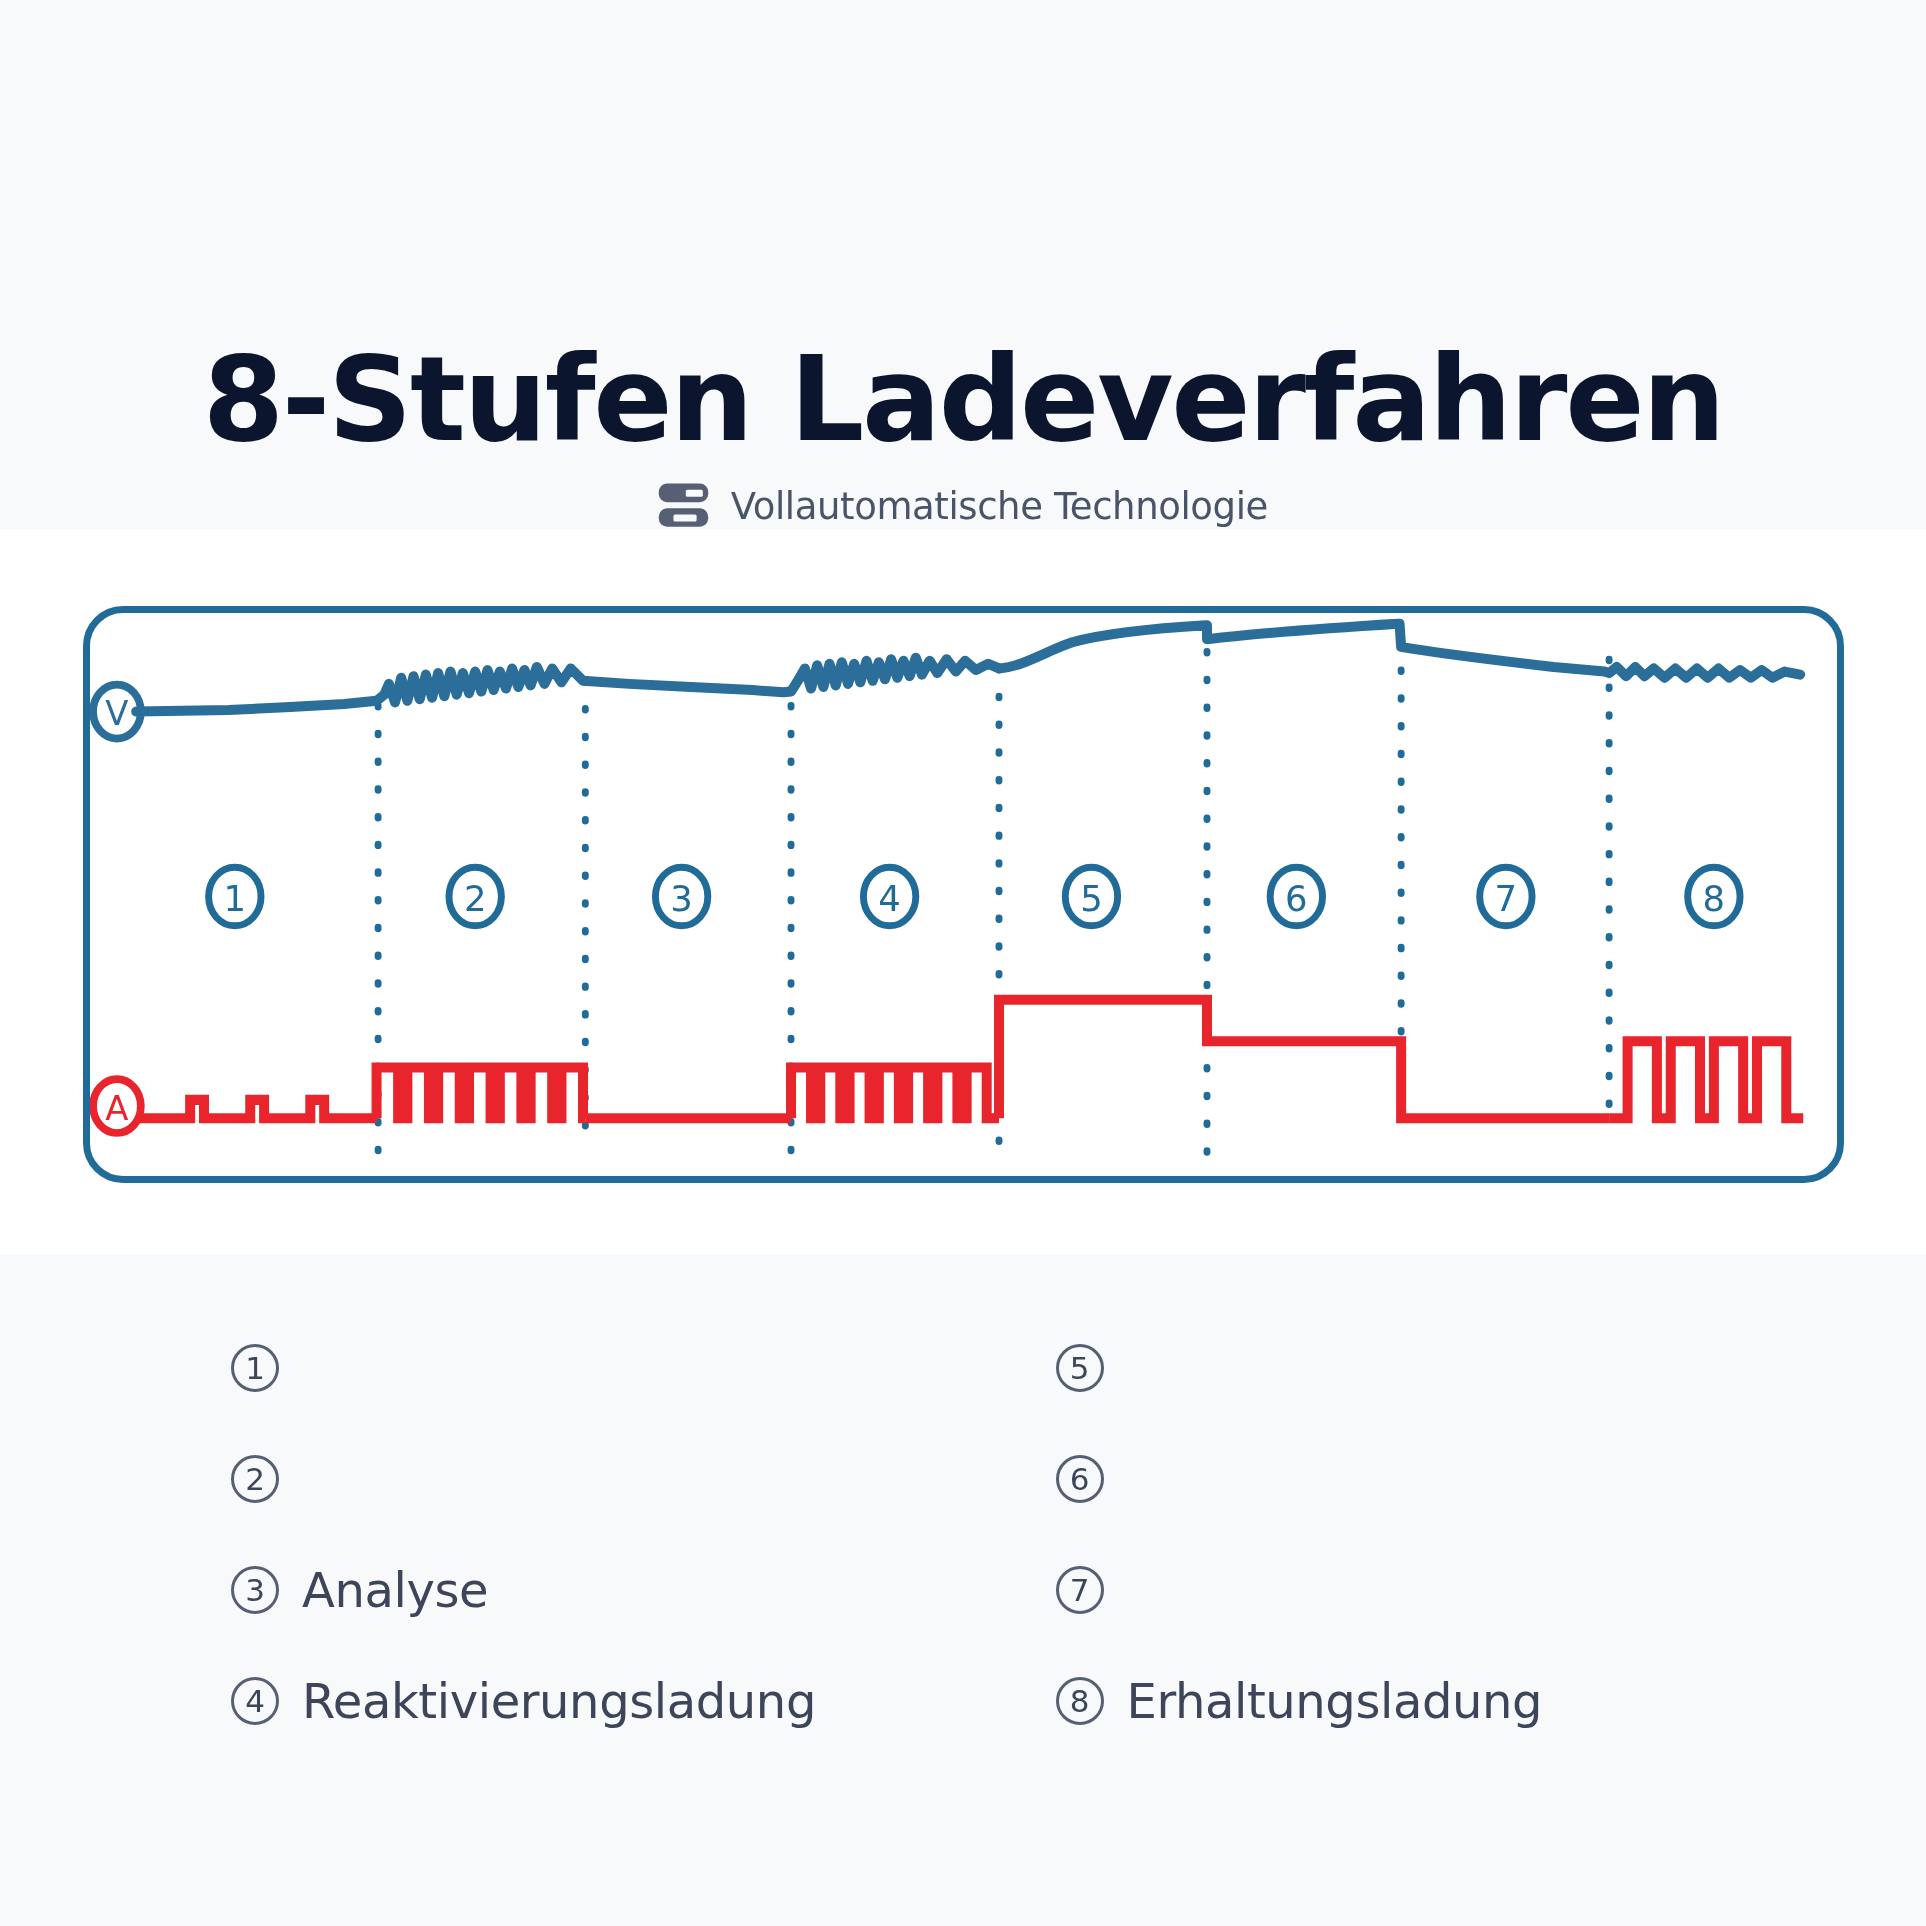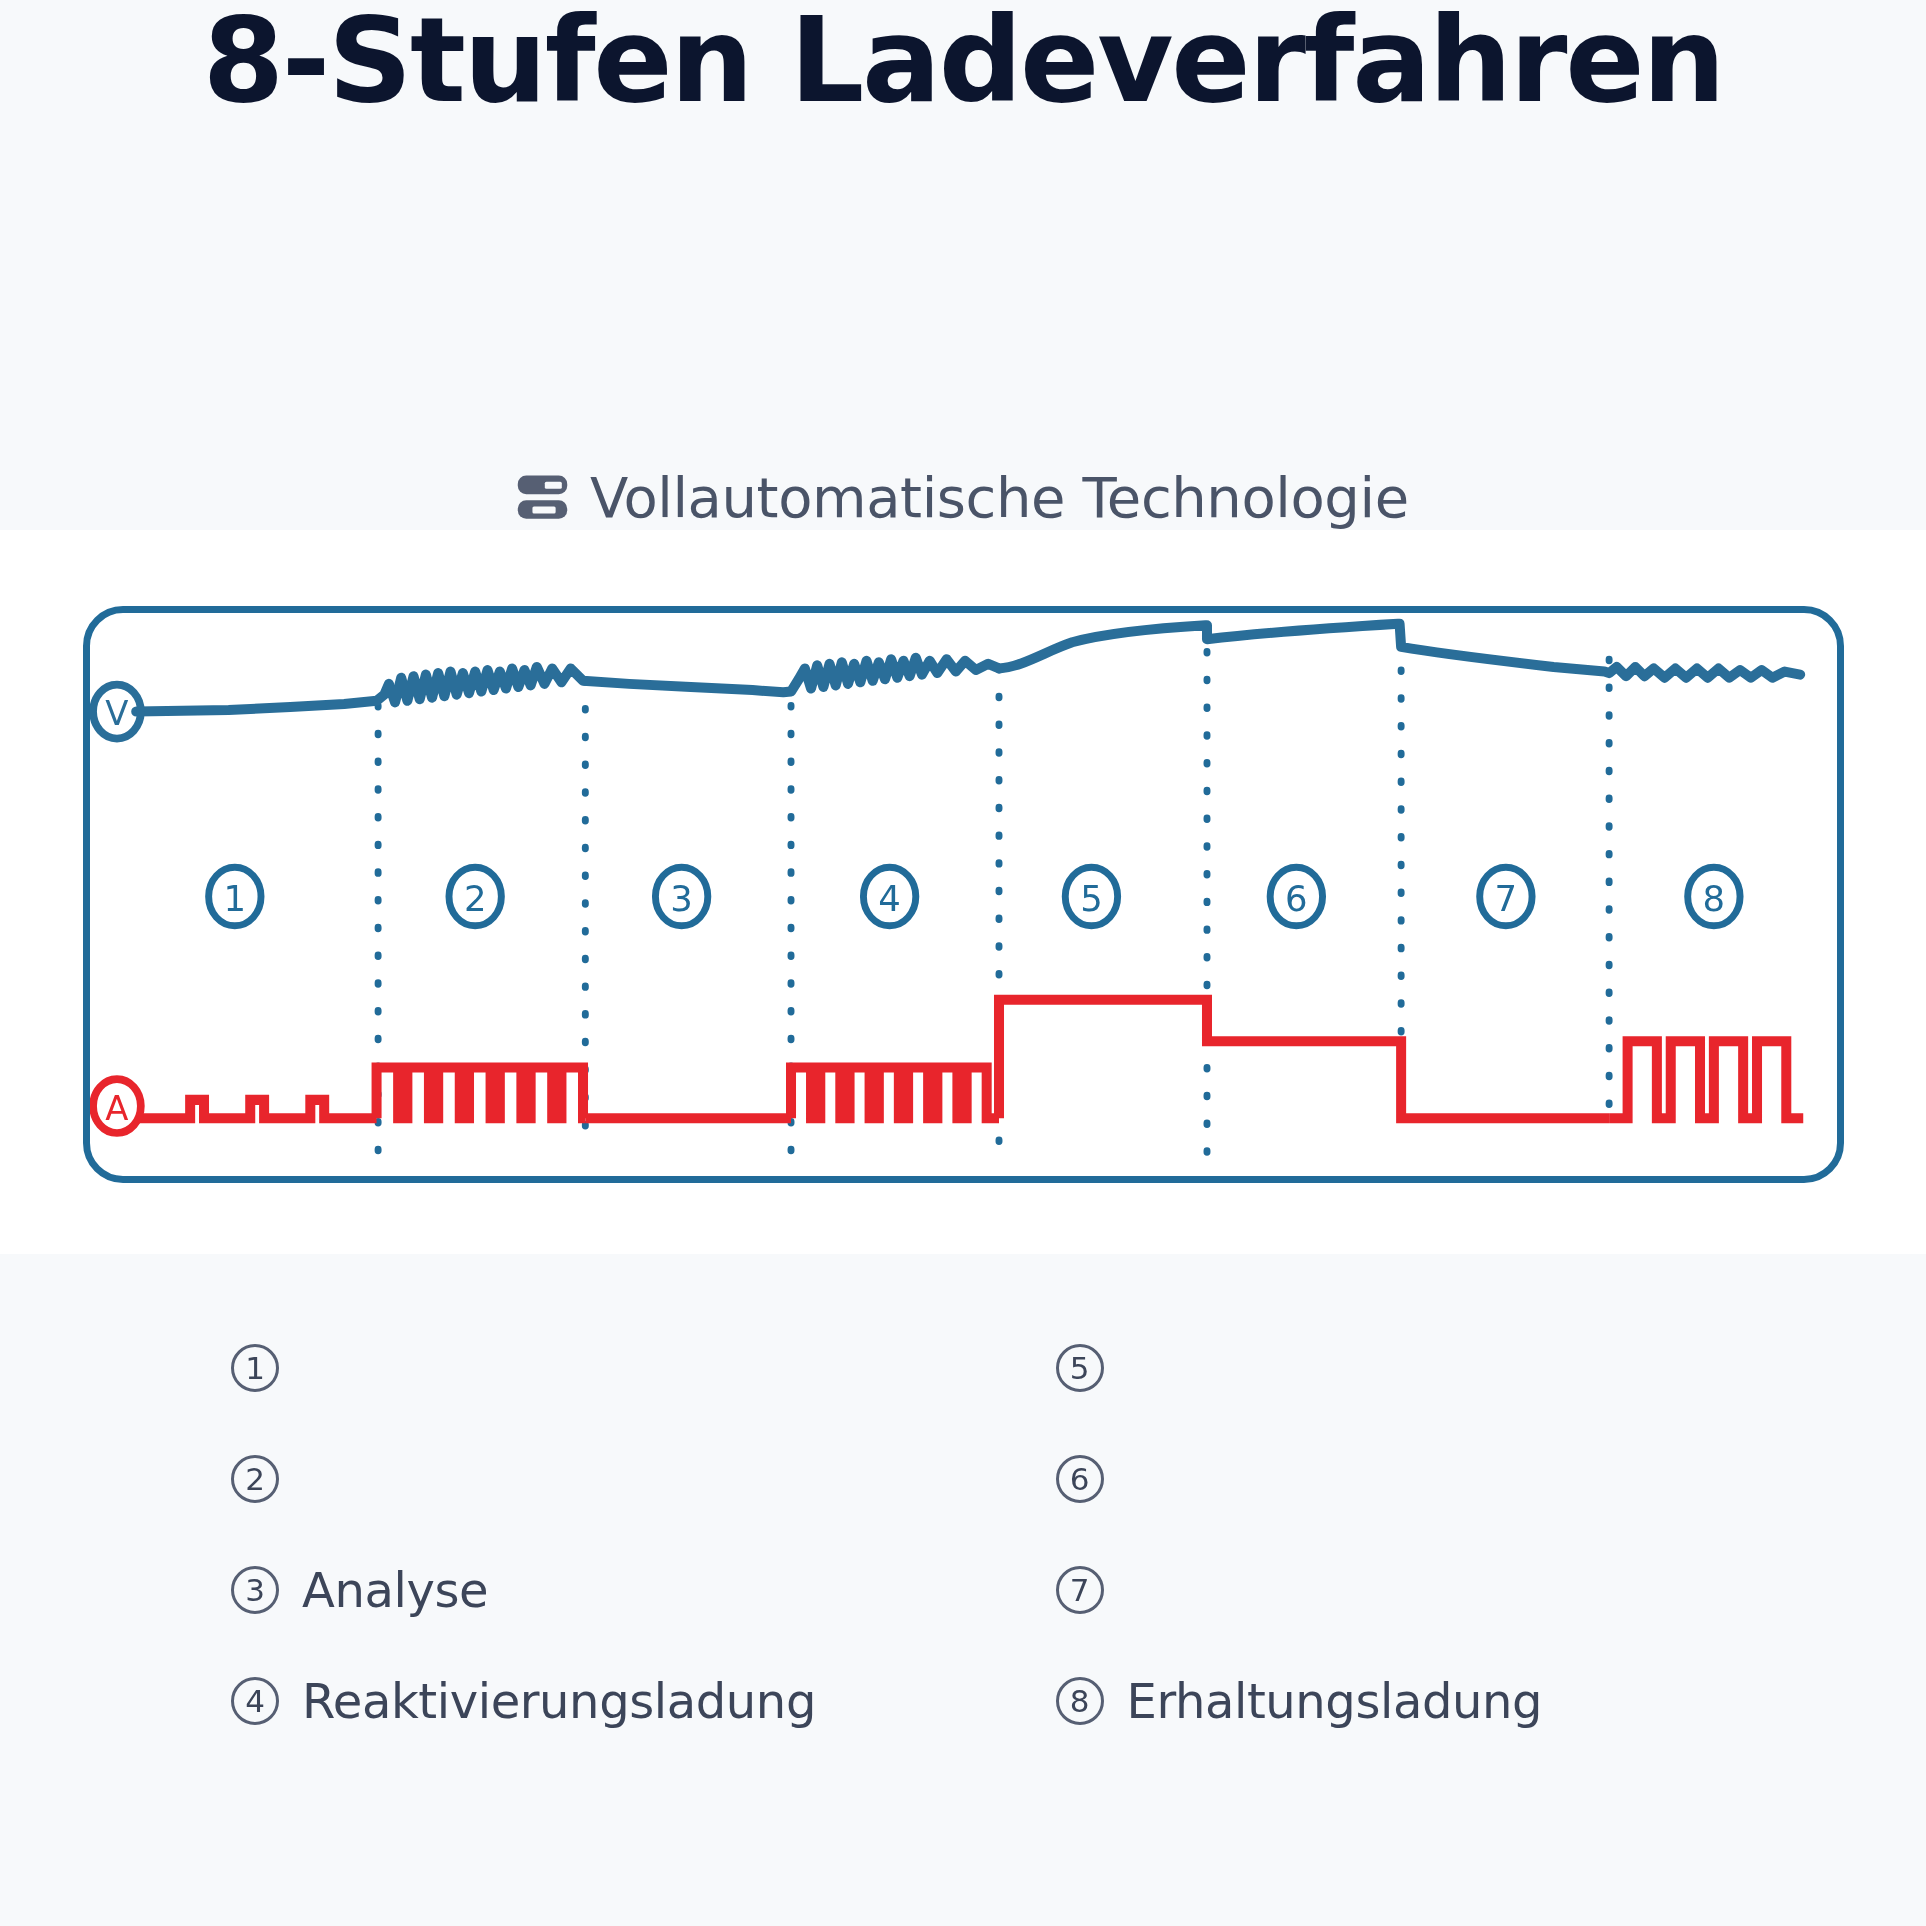--- a/index.html
+++ b/index.html
@@ -8,21 +8,21 @@
     background:#ffffff;
     font-family:"DejaVu Sans", sans-serif;
     overflow:hidden;
   }
   .page{position:relative;width:1926px;height:1926px;background:#ffffff;}
 
   
   .header{
     position:absolute;left:0;top:0;width:1926px;height:530px;
     background:#f7f9fb;
-    display:flex;flex-direction:column;align-items:center;justify-content:space-between;
+    display:flex;flex-direction:column;align-items:center;justify-content:flex-end;
   }
   .title{
     font-family:"DejaVu Sans", sans-serif;
     font-weight:bold;
     font-size:117px;
     letter-spacing:-2.3px;
     color:#0c152e;
     line-height:1.05;
     margin:0 0 20px 0;
     text-align:center;
@@ -30,21 +30,21 @@
   }
   .subtitle-row{
     display:flex;align-items:center;gap:21.6px;
   }
   .srv-icon{
     width:51px;height:48px;display:block;flex:none;
   }
   .subtitle{
     font-family:"DejaVu Sans", sans-serif;
     font-weight:400;
-    font-size:56px;
+    font-size:37px;
     color:#4a5468;
     letter-spacing:-0.4px;
     white-space:nowrap;
   }
 
   
   .chart-wrap{
     position:absolute;left:0;top:530px;width:1926px;height:724px;
     background:#ffffff;
   }

